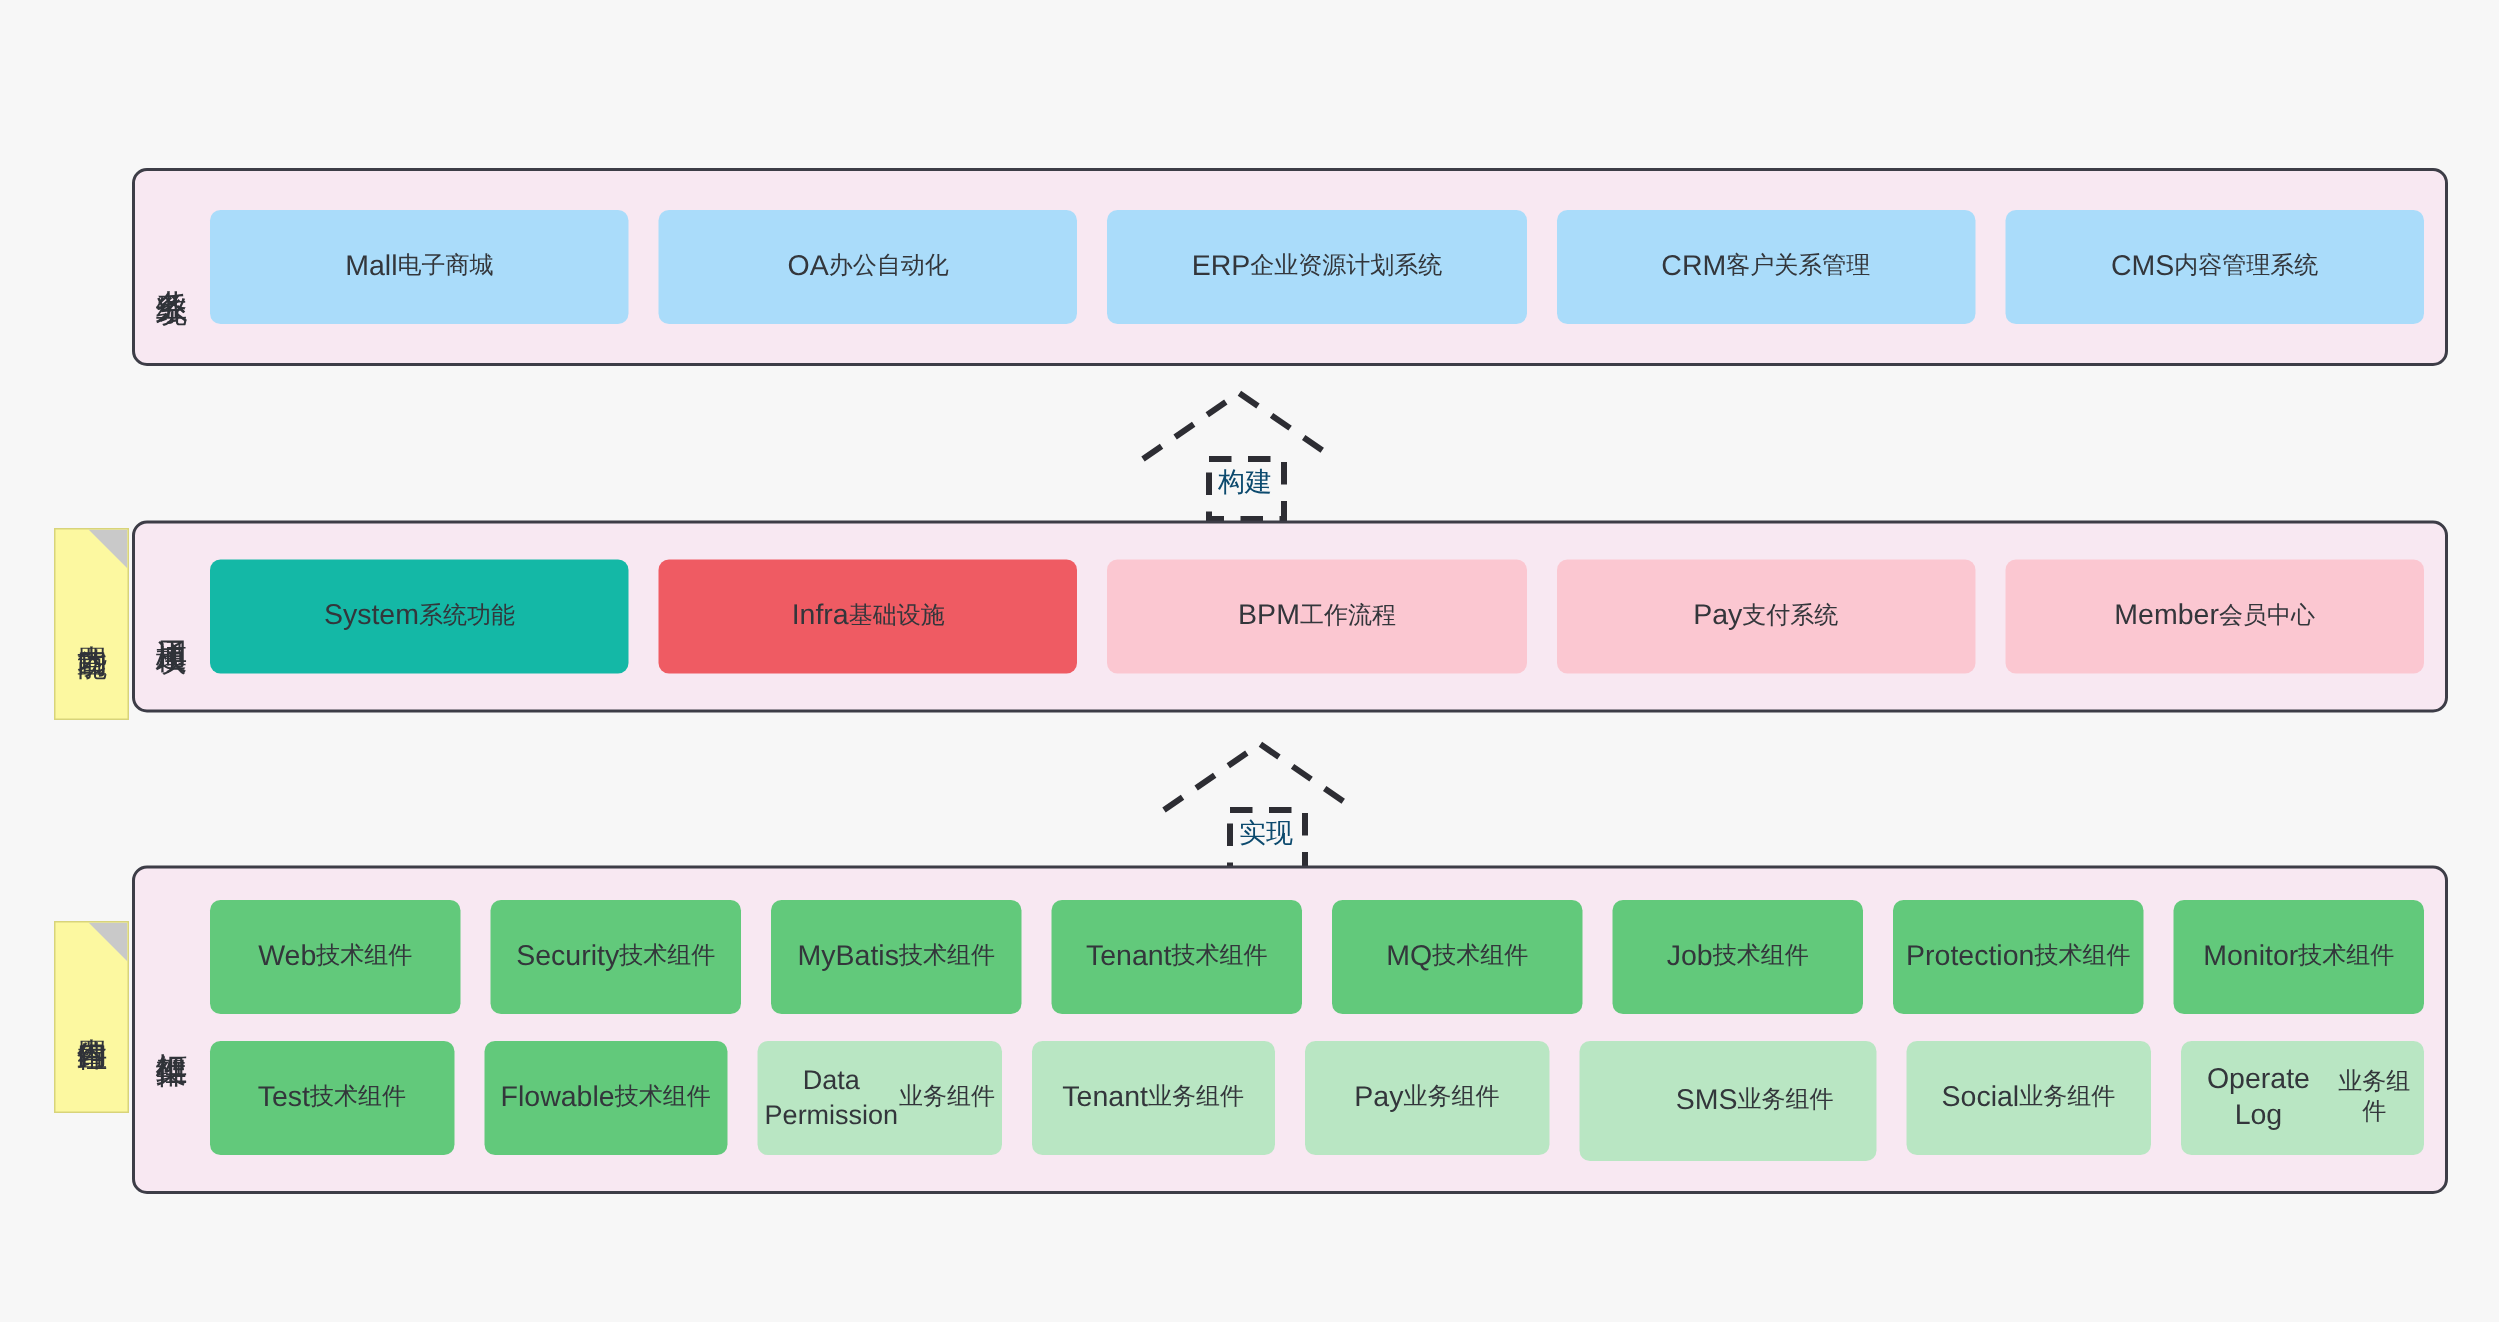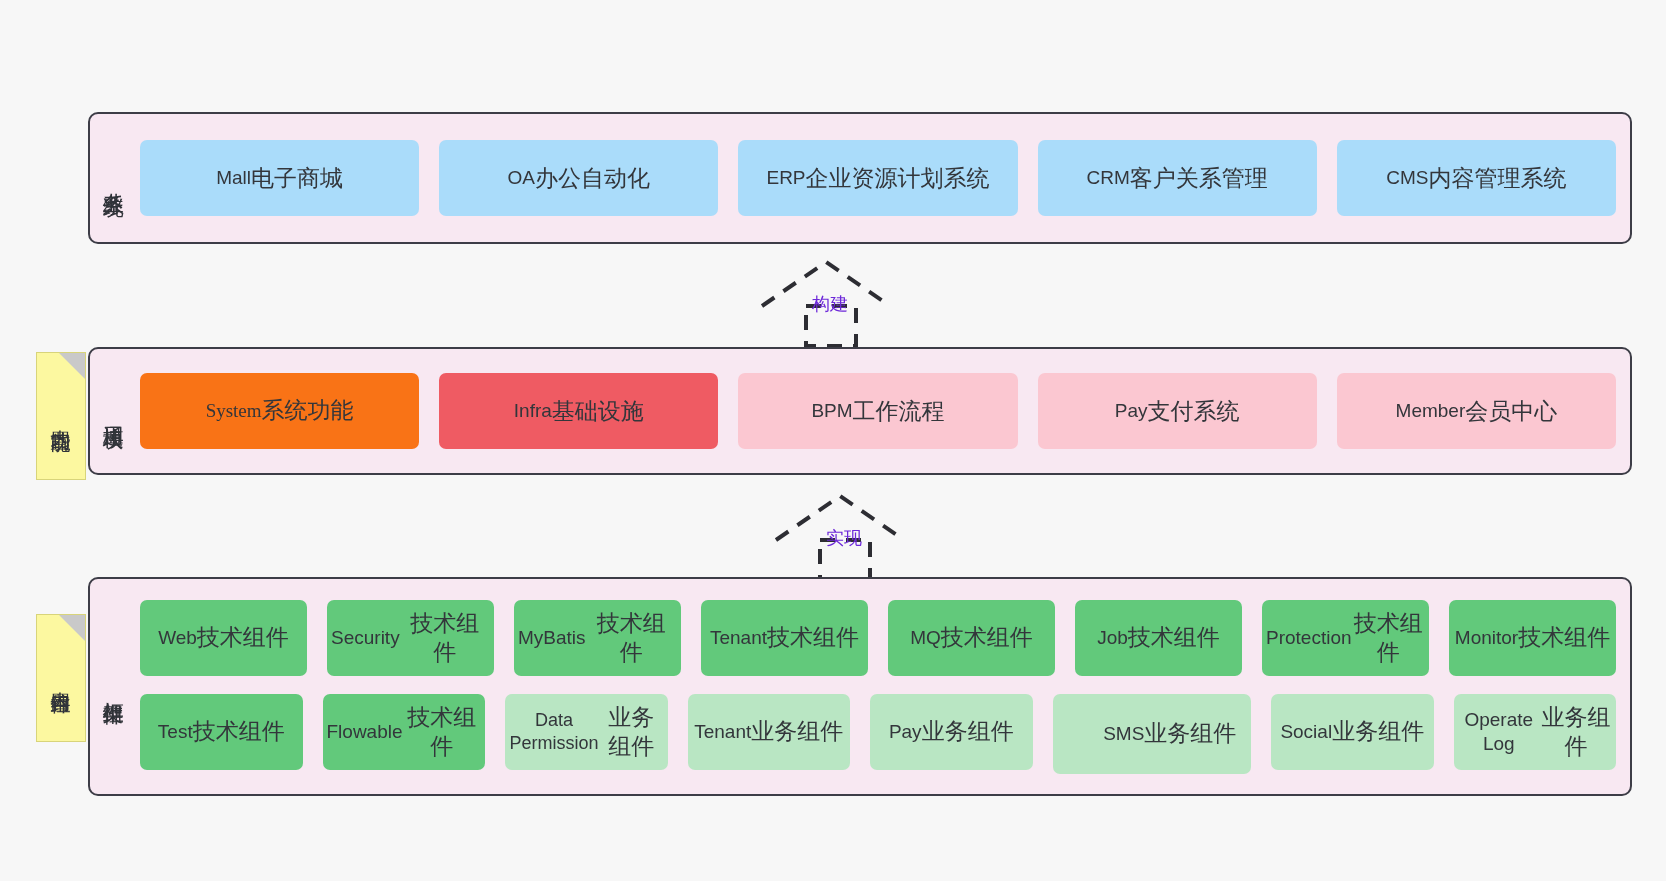--- a/index.html
+++ b/index.html
@@ -57,21 +57,21 @@
     display: flex;
     flex-direction: row;
     align-items: center;
     justify-content: center;
     text-align: center;
     box-sizing: border-box;
     padding: 6px 4px;
     line-height: 1.25;
   }
   .card .c-en { font-size: 19px; }
-  .card .c-cn { font-size: 23px; }
+  .card .c-cn { font-size: 16px; }
   .card.multiline .c-en { font-size: 18px; }
 
   
   .note {
     position: absolute;
     background: #fcf8a0;
     border: 1.5px solid #d8d47a;
     box-sizing: border-box;
     display: flex;
     align-items: center;
@@ -92,23 +92,24 @@
     border-top: 26px solid #c9c9c9;
     border-left: 26px solid transparent;
   }
 
   
   .arrow { position: absolute; }
   .arrow svg { display: block; overflow: visible; }
   .arrow-label {
     position: absolute;
     font-size: 18px;
-    color: #6d28d9;
+    color: #0c4a6e;
     background: transparent;
     white-space: nowrap;
+    margin-top: 17px;
   }
 </style>
 </head>
 <body>
 
 <div class="layer" style="left:88px; top:112px; width:1544px; height:132px;">
   <div class="layer-title">业务系统</div>
   <div class="layer-body">
     <div class="row">
       <div class="card" style="background:#aadcfa; height:76px;">
@@ -144,21 +145,21 @@
 </div>
 
 <div class="note" style="left:36px; top:352px; width:50px; height:128px;">
   <span class="fold"></span>
   <span>内置功能</span>
 </div>
 <div class="layer" style="left:88px; top:347px; width:1544px; height:128px;">
   <div class="layer-title">通用模块</div>
   <div class="layer-body">
     <div class="row">
-      <div class="card" style="background:#f97316; height:76px;font-family:Liberation Serif, serif;">
+      <div class="card" style="background:#14b8a6; height:76px;">
         <span class="c-en">System</span>
         <span class="c-cn">系统功能</span>
       </div>
       <div class="card" style="background:#ef5b63; height:76px;">
         <span class="c-en">Infra</span>
         <span class="c-cn">基础设施</span>
       </div>
       <div class="card" style="background:#fbc7d1; height:76px;">
         <span class="c-en">BPM</span>
         <span class="c-cn">工作流程</span>

